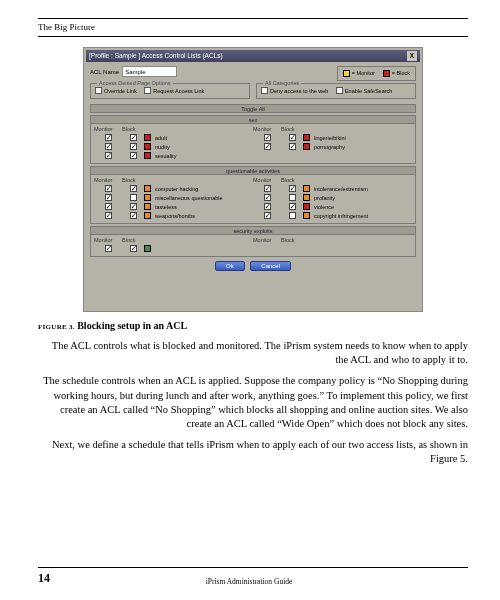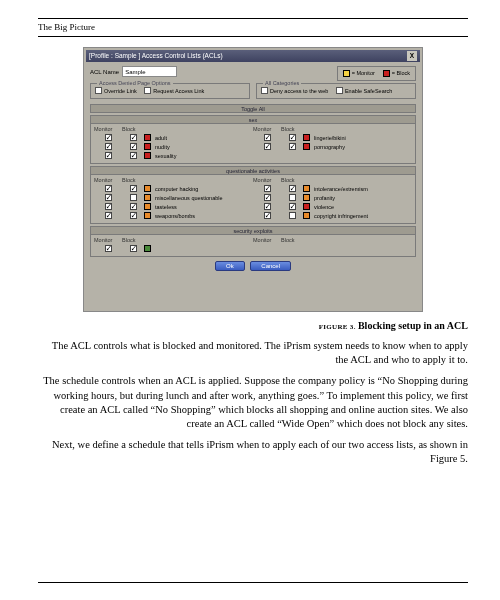--- a/index.html
+++ b/index.html
@@ -68,21 +68,21 @@
   .catrow { display:flex; align-items:center; height:9px;}
   .catrow .cell1{width:28px; display:flex; justify-content:center;}
   .catrow .cell2{width:22px; display:flex; justify-content:center;}
   .catrow .lbl{flex:1; font-size:5.5px; display:flex; align-items:center; gap:2px;}
   .ck { width:7px;height:7px;border:1px solid #444;background:#fff;position:relative;display:inline-block;}
   .ck.on::after{content:"✓";position:absolute;top:-2px;left:0;font-size:8px;color:#000;}
 
   .btnrow { text-align:center; padding:4px 0 0 0;}
   .btn { display:inline-block; background:linear-gradient(#6a8de0,#3a5cc0); color:#fff; border:1px solid #2a3a80; padding:1px 10px; font-size:6px; margin:0 2px; border-radius:2px;}
 
-  .caption { text-align:right; font-size:9px; margin: 6px 0 8px 0;}
+  .caption { text-align:left; font-size:9px; margin: 6px 0 8px 0;}
   .caption .fn { font-weight:bold; font-size:7px; letter-spacing:0.3px;}
   .caption .ft { font-weight:bold; font-size:10px;}
   .para { font-size: 10.5px; line-height: 1.35; margin-bottom: 7px; text-align:right;}
 
   .footer { position:absolute; bottom:14px; left:38px; right:32px; }
   .ftr-line { border-top:1px solid #000; margin-bottom:3px;}
   .ftr-row { display:flex; justify-content:space-between; align-items:flex-end;}
   .pn { font-weight:bold; font-size:12px;}
   .ftr-mid { font-size:7.5px; color:#000;}
 </style>
@@ -365,13 +365,18 @@
   <span class="fn">FIGURE 3.</span>
   <span class="ft">Blocking setup in an ACL</span>
 </div>
 
 <p class="para">The ACL controls what is blocked and monitored. The iPrism system needs to know when to apply the ACL and who to apply it to.</p>
 <p class="para">The schedule controls when an ACL is applied. Suppose the company policy is “No Shopping during working hours, but during lunch and after work, anything goes.” To implement this policy, we first create an ACL called “No Shopping” which blocks all shopping and online auction sites. We also create an ACL called “Wide Open” which does not block any sites.</p>
 <p class="para">Next, we define a schedule that tells iPrism when to apply each of our two access lists, as shown in Figure 5.</p>
 
 <div class="footer">
   <div class="ftr-line"></div>
+  <div class="ftr-row">
+    <span class="pn">14</span>
+    <span class="ftr-mid">iPrism Administration Guide</span>
+    <span style="width:20px"></span>
+  </div>
 </div>
 
 </body></html>

